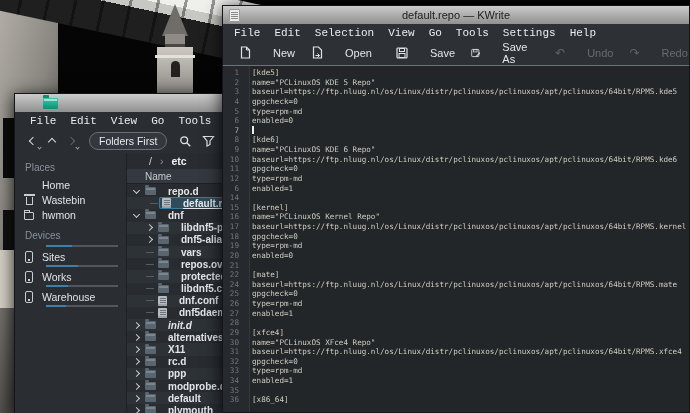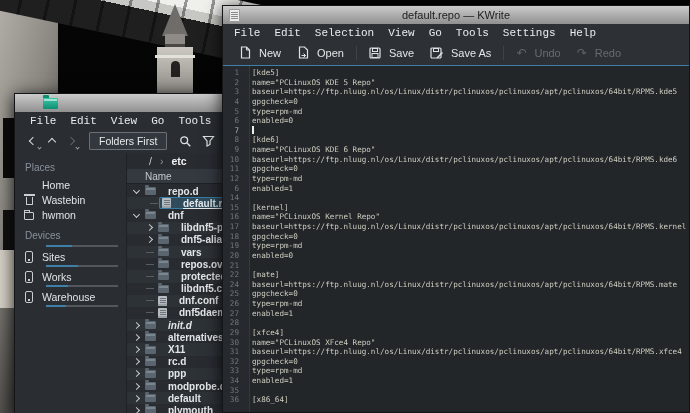--- a/index.html
+++ b/index.html
@@ -43,21 +43,21 @@
   #dolphin .menubar{height:17px;padding-left:8px;background:#2a2e33;}
   .d-toolbar{height:24px;display:flex;align-items:center;padding-left:8px;background:#2a2e33;}
   .navbtn{position:relative;width:19px;height:18px;display:flex;align-items:center;justify-content:center;}
   .chev{width:6px;height:6px;border-left:1.7px solid #d7dbde;border-bottom:1.7px solid #d7dbde;}
   .chev.back{transform:rotate(45deg);}
   .chev.up{transform:rotate(135deg);margin-top:2px;}
   .chev.fwd{transform:rotate(225deg);border-color:#5c6368;}
   .mini-caret{position:absolute;right:1px;bottom:1px;width:3px;height:3px;
     border-left:1.2px solid #9aa0a5;border-bottom:1.2px solid #9aa0a5;transform:rotate(-45deg);}
   .ff-btn{margin:0 7px 0 9px;padding:2px 9px;font-size:10.5px;color:#e7eaec;background:#33383e;
-    border:1px solid #6b7075;border-radius:1px;}
+    border:1px solid #6b7075;border-radius:9px;}
   .tool-ic{margin:0 5px;display:flex;align-items:center;}
   .tool-ic svg{display:block;}
   .d-body{position:absolute;left:0;top:59px;right:0;bottom:0;display:flex;}
   .d-places{width:112px;background:#2a2e33;border-right:1px solid #1e2125;padding:6px 0 0 8px;font-size:10.5px;}
   .p-header{color:#89929a;font-size:10px;margin:3px 0 4px 2px;}
   .p-item{display:flex;align-items:center;gap:7px;height:15px;color:#e0e4e6;}
   .p-dev{margin-bottom:1px;}
   .p-bar{height:2px;width:72px;background:#51575c;margin:1px 0 2px 23px;}
   .p-bar-fill{height:100%;background:#3f7ea6;}
   .pic{width:12px;display:flex;justify-content:center;}
@@ -104,21 +104,21 @@
   #kwrite{left:222px;top:5px;width:468px;height:408px;background:#2d3136;z-index:2;}
   #kwrite .titlebar{padding:0 6px;}
   .k-title{position:absolute;left:0;right:0;text-align:center;font-size:11px;color:#1d1d1d;}
   .kdoc-icon{position:relative;z-index:1;width:11px;height:13px;background:#ececec;border-radius:1px;
     box-shadow:inset 0 0 0 1px #9b9b9b;}
   .kdoc-icon::before{content:"";position:absolute;left:2px;top:3px;width:7px;height:1px;background:#8a8a8a;
     box-shadow:0 2px 0 #8a8a8a,0 4px 0 #8a8a8a,0 6px 0 #8a8a8a;}
   #kwrite .menubar{height:17px;padding-left:4px;background:#2d3136;}
   .k-toolbar{height:23px;display:flex;align-items:center;padding-left:8px;background:#2d3136;
     font-size:11px;color:#e3e6e8;}
-  .tbtn{display:flex;align-items:center;gap:8px;padding:2px 8px;}
+  .tbtn{display:flex;align-items:center;gap:22px;padding:2px 8px;}
   .tbtn svg{display:block;}
   .tbtn.disabled{color:#666c71;}
   .tbtn .uglyph{font-size:12px;line-height:10px;color:#5e656a;}
   .tsep{width:1px;height:14px;background:#3e4348;margin:0 4px;}
   .k-editor{position:absolute;left:0;top:59px;right:0;bottom:0;background:#232629;
     border-top:1px solid #3f7ea6;overflow:hidden;
     font-family:"DejaVu Sans Mono",monospace;font-size:7.6px;line-height:9.63px;}
   .gutter-bg{position:absolute;left:0;top:0;width:27px;height:100%;background:#26292d;border-right:1px solid #33383c;}
   .k-lines{position:relative;padding-top:2px;}
   .kline{display:flex;height:9.63px;}

